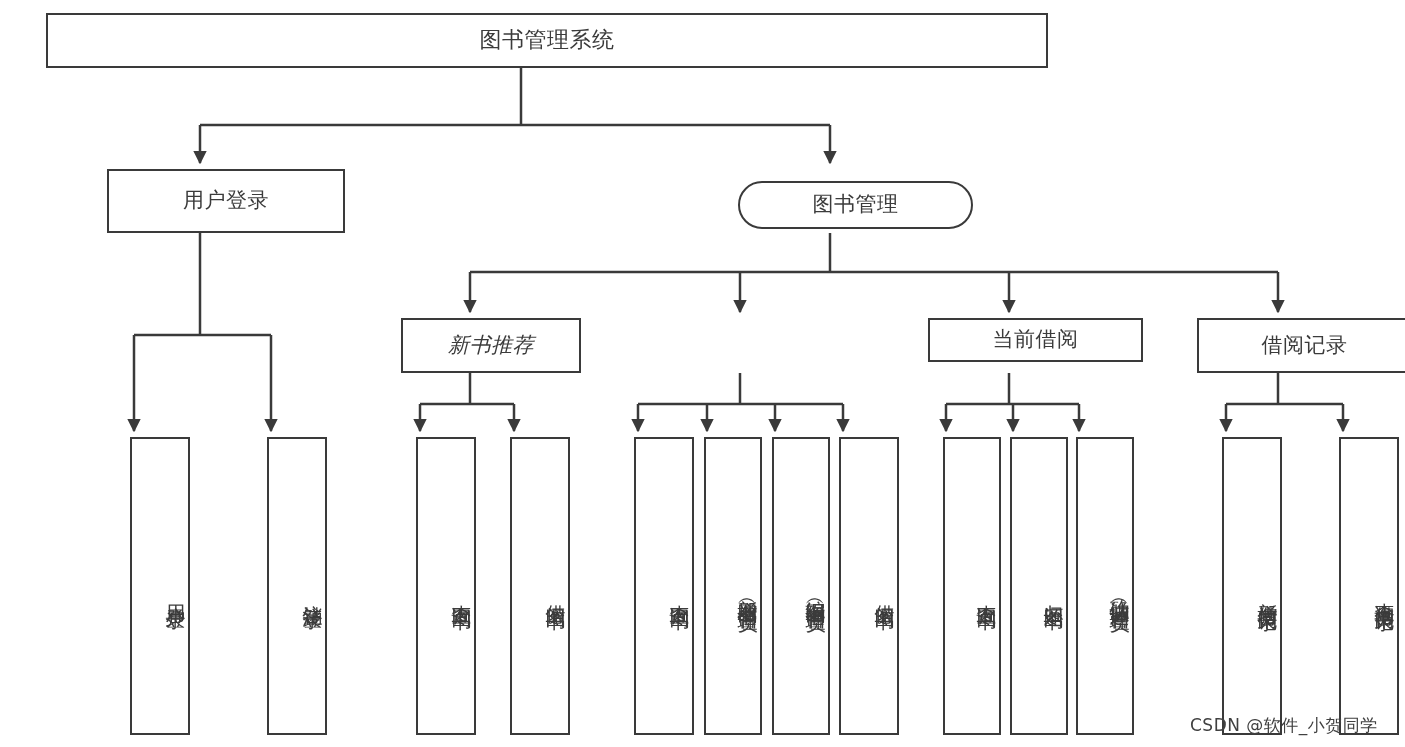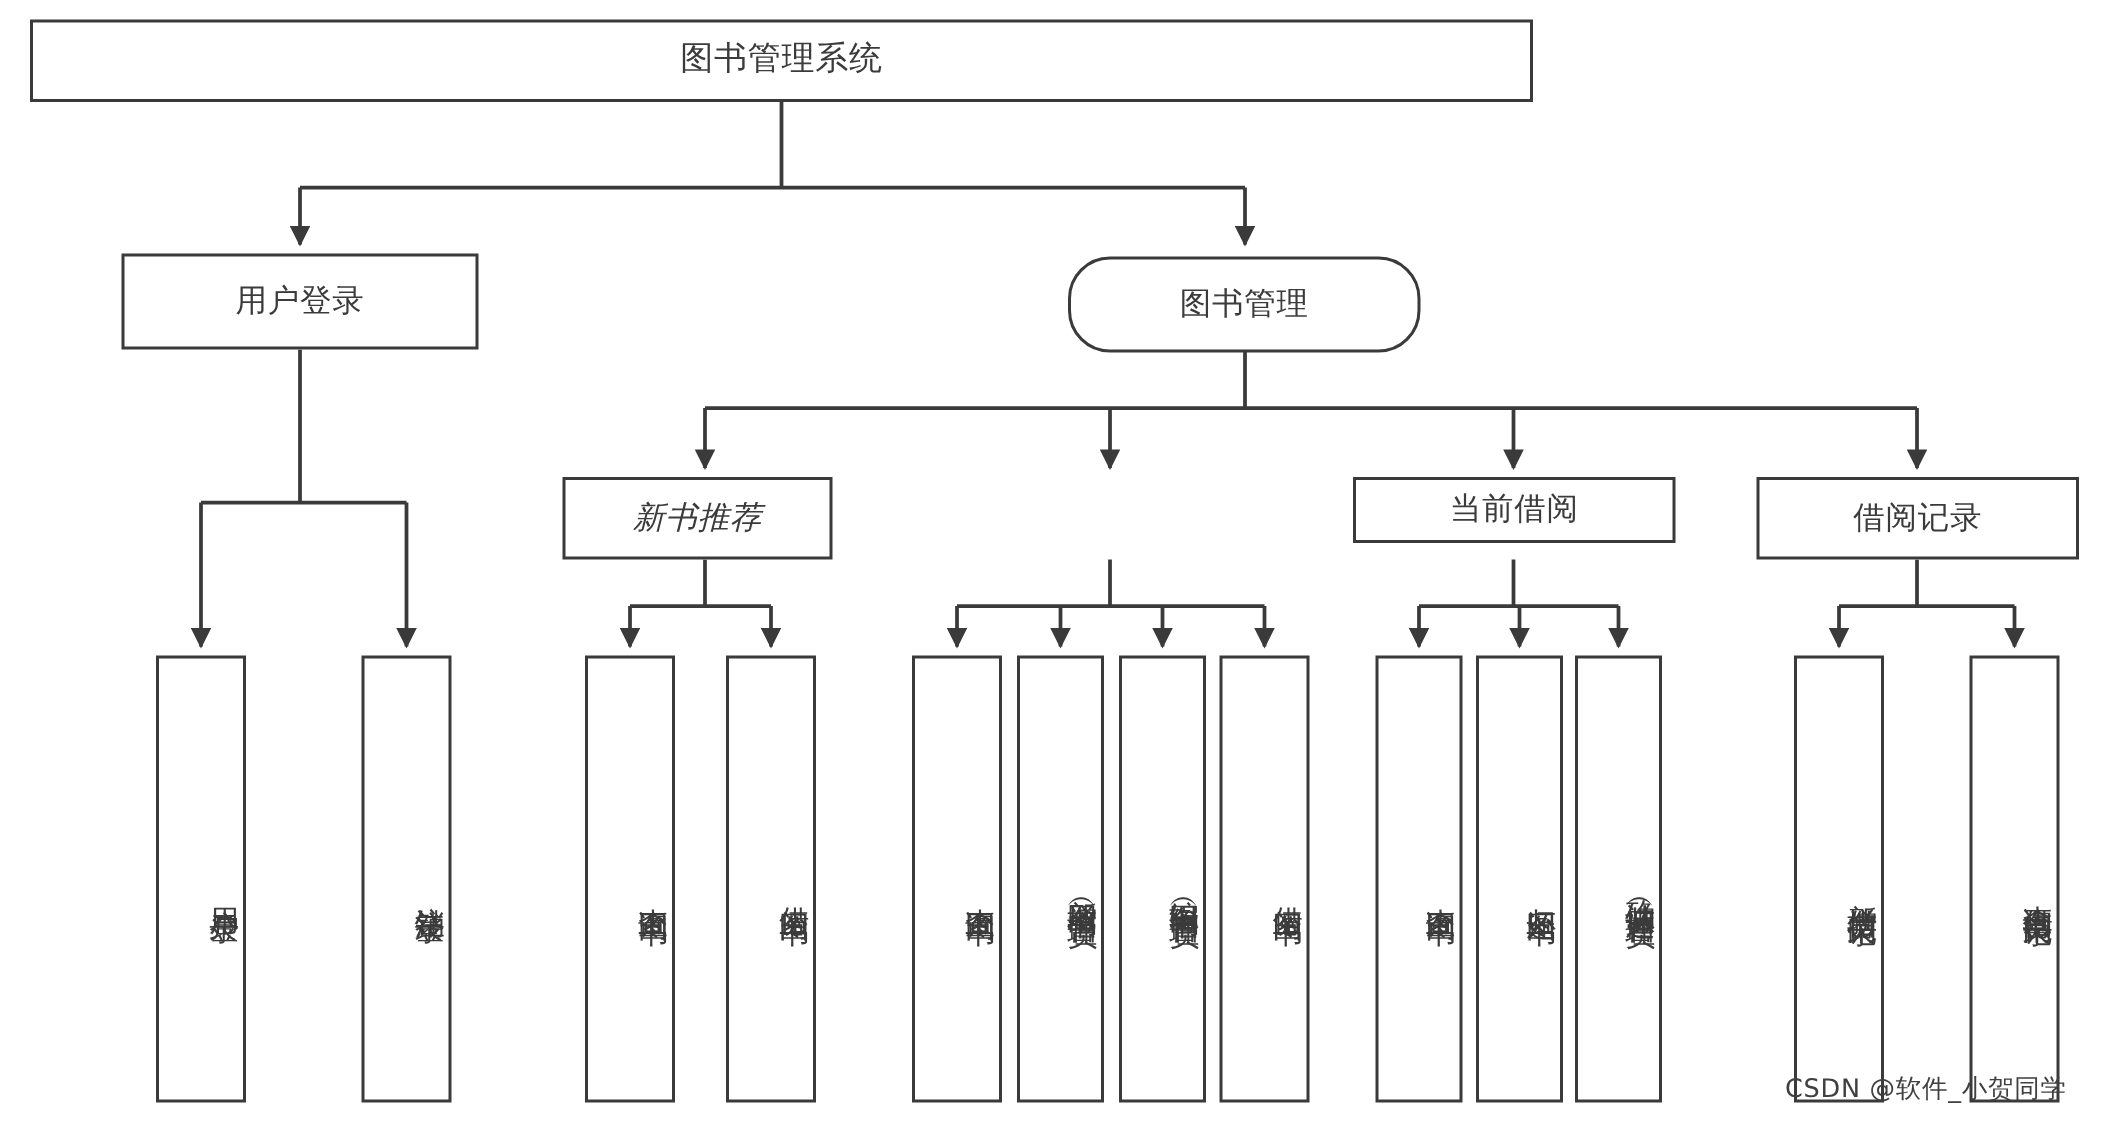--- a/index.html
+++ b/index.html
@@ -32,20 +32,21 @@
     background: #ffffff;
     display: flex;
     align-items: center;
     justify-content: center;
     color: #3b3b3b;
     font-size: 21px;
     line-height: 1.22;
     letter-spacing: 0.5px;
     text-align: center;
     z-index: 3;
+    margin-left: 26px;
   }
   .node-box.vertical {
     writing-mode: vertical-rl;
     text-orientation: upright;
     align-items: flex-start;
     justify-content: center;
     padding-top: 14px;
     font-size: 20px;
     letter-spacing: 2px;
   }
@@ -118,21 +119,21 @@
       <path d="M 1278 373 L 1278 404"></path>
       <path d="M 1226 404 L 1343 404"></path>
       <path d="M 1226 404 L 1226 431" marker-end="url(#arrow)"></path>
       <path d="M 1343 404 L 1343 431" marker-end="url(#arrow)"></path>
     </g>
   </svg>
 
   <div class="node-box root" style="left:20px; top:13px; width:1002px; height:55px;">图书管理系统</div>
 
   <div class="node-box" style="left:81px; top:169px; width:238px; height:64px;">用户登录</div>
-  <div class="node-box" style="left:712px; top:171px; width:235px; height:64px;border-radius:28px;">图书管理</div>
+  <div class="node-box" style="left:712px; top:181px; width:235px; height:48px;border-radius:28px;">图书管理</div>
 
   <div class="node-box" style="left:375px; top:318px; width:180px; height:55px;font-style:italic;">新书推荐</div>
   <div class="node-box" style="left:902px; top:318px; width:215px; height:44px;">当前借阅</div>
   <div class="node-box" style="left:1171px; top:318px; width:215px; height:55px;">借阅记录</div>
 
   <div class="node-box vertical" style="left:104px; top:437px; width:60px; height:298px;">用户登录</div>
   <div class="node-box vertical" style="left:241px; top:437px; width:60px; height:298px;">注销登录</div>
 
   <div class="node-box vertical" style="left:390px; top:437px; width:60px; height:298px;">查询图书</div>
   <div class="node-box vertical" style="left:484px; top:437px; width:60px; height:298px;">借阅图书</div>

